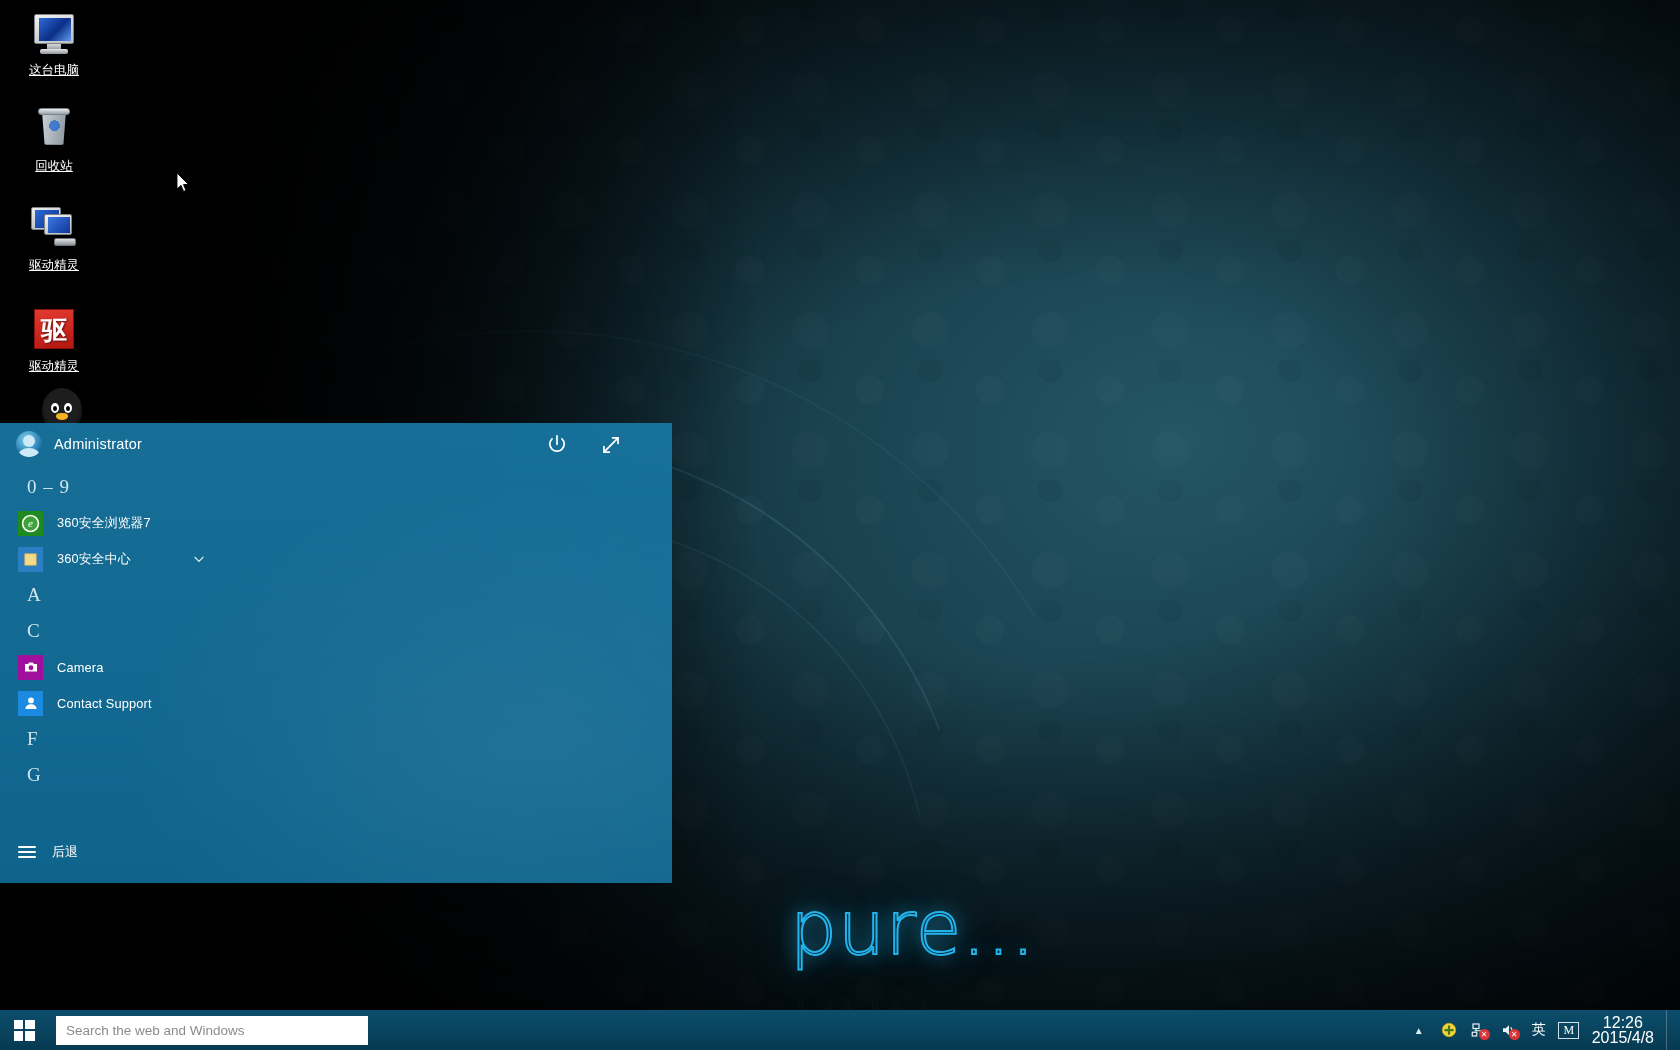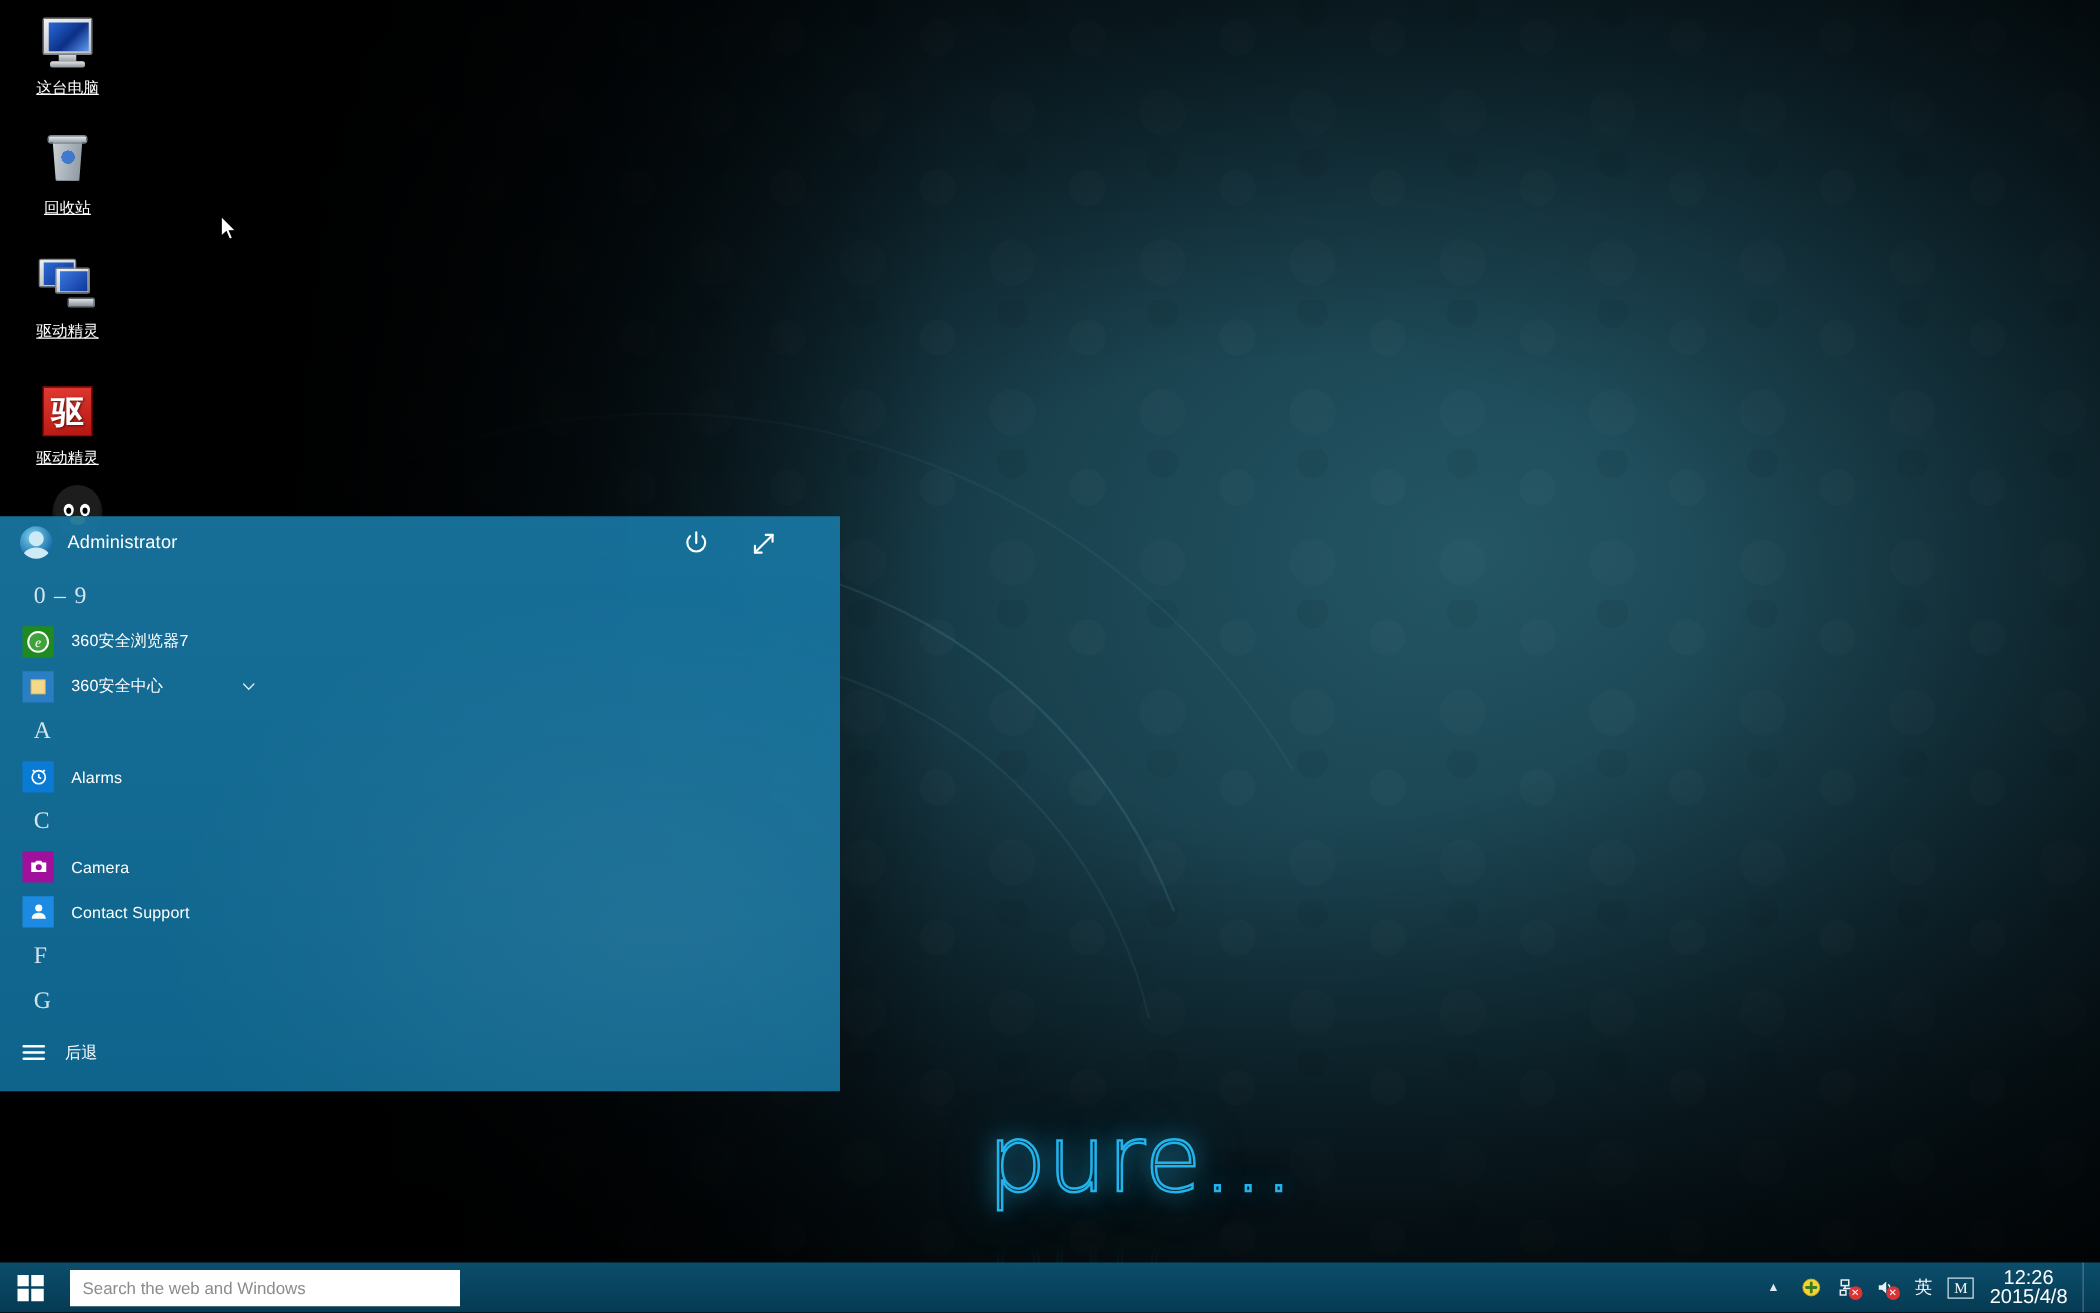--- a/index.html
+++ b/index.html
@@ -124,21 +124,21 @@
   .peng { width:40px; height:44px; margin:0 auto; position:relative;
     background:radial-gradient(ellipse at 50% 40%, #1d1d1d 0 60%, #000 100%);
     border-radius:50% 50% 45% 45%; }
   .peng .eye { position:absolute; top:15px; width:8px; height:10px; background:#fff; border-radius:50%; }
   .peng .eye.l { left:9px; } .peng .eye.r { left:22px; }
   .peng .eye b { position:absolute; left:2px; top:3px; width:4px; height:5px; background:#000; border-radius:50%; display:block;}
   .peng .beak { position:absolute; left:14px; top:25px; width:12px; height:7px; background:#f4b223; border-radius:50% 50% 60% 60%; }
 
   
   #startmenu {
-    position:absolute; left:0; top:413px; width:672px; height:460px;
+    position:absolute; left:0; top:423px; width:672px; height:460px;
     background:rgba(16,114,159,0.93);
     color:#fff;
     overflow:hidden;
   }
   #startmenu .sheen {
     position:absolute; inset:0;
     background:
       radial-gradient(ellipse 620px 420px at 78% 72%, rgba(255,255,255,0.07), transparent 65%),
       linear-gradient(180deg, rgba(255,255,255,0.03), rgba(0,0,0,0.06));
     pointer-events:none;
@@ -381,31 +381,20 @@
       </div>
       <div class="app-lbl">360安全中心</div>
       <div class="app-chev">
         <svg viewBox="0 0 24 24" width="14" height="14" fill="none" stroke="#ffffff" stroke-width="2" stroke-linecap="round">
             <path d="M5 9 L12 16 L19 9"></path>
           </svg>
       </div>
     </div>
 
     <div class="sect-head">A</div>
-    <div class="app-row">
-      <div class="app-ico" style="background:#0a7bd4">
-        <svg viewBox="0 0 24 24" width="18" height="18" fill="none" stroke="#fff" stroke-width="1.8">
-            <circle cx="12" cy="13" r="7"></circle>
-            <path d="M12 9.5 V13 L14.5 14.5"></path>
-            <path d="M5.5 5.5 L8 7.5"></path>
-            <path d="M18.5 5.5 L16 7.5"></path>
-          </svg>
-      </div>
-      <div class="app-lbl">Alarms</div>
-    </div>
 
     <div class="sect-head">C</div>
     <div class="app-row">
       <div class="app-ico" style="background:#a0109c">
         <svg viewBox="0 0 24 24" width="18" height="18" fill="#fff">
             <path d="M4 8h4l1.5-2h5L16 8h4v10H4z"></path>
             <circle cx="12" cy="13" r="3.2" fill="#a0109c"></circle>
           </svg>
       </div>
       <div class="app-lbl">Camera</div>

